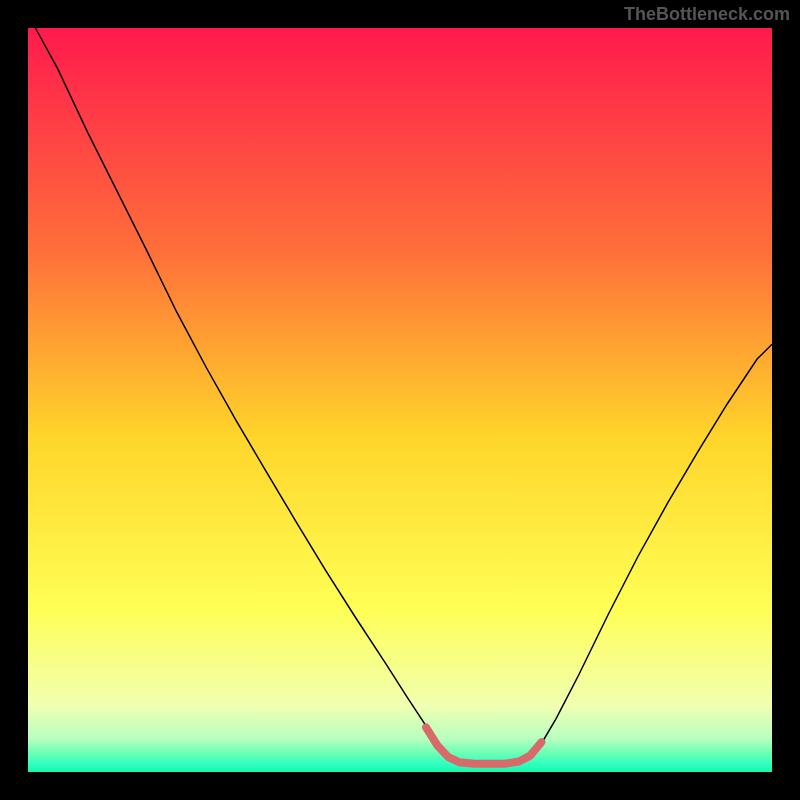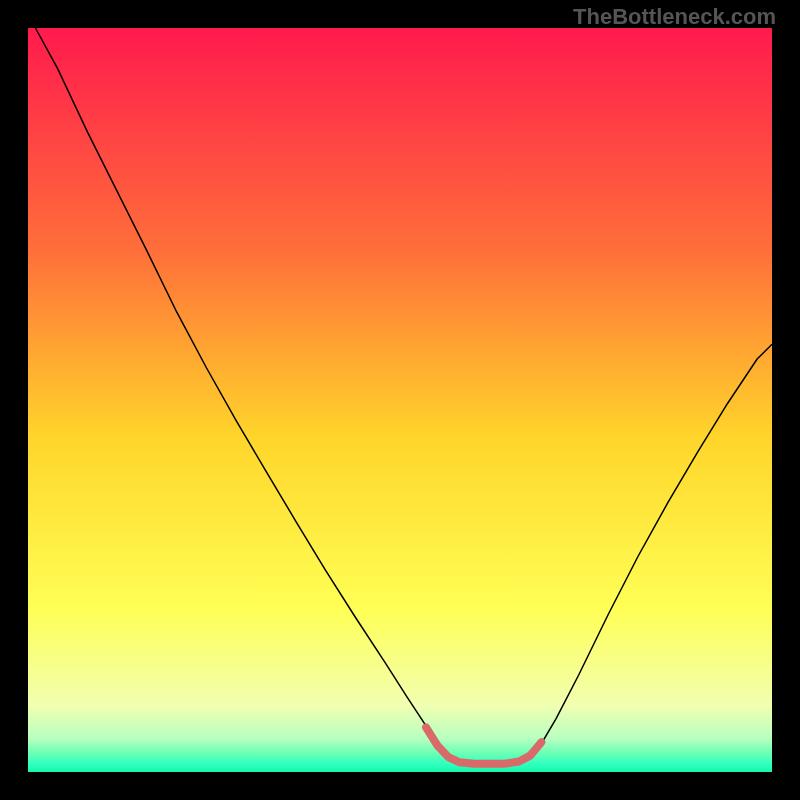--- a/index.html
+++ b/index.html
@@ -13,23 +13,23 @@
   }
   .frame {
     position: relative;
     width: 800px;
     height: 800px;
     background: #000;
   }
   .watermark {
     position: absolute;
     top: 4px;
-    right: 24px;
+    right: 10px;
     color: #555;
-    font-size: 22px;
+    font-size: 18px;
     font-weight: bold;
     z-index: 5;
     user-select: none;
   }
   svg {
     position: absolute;
     top: 0;
     left: 0;
   }
 </style>

